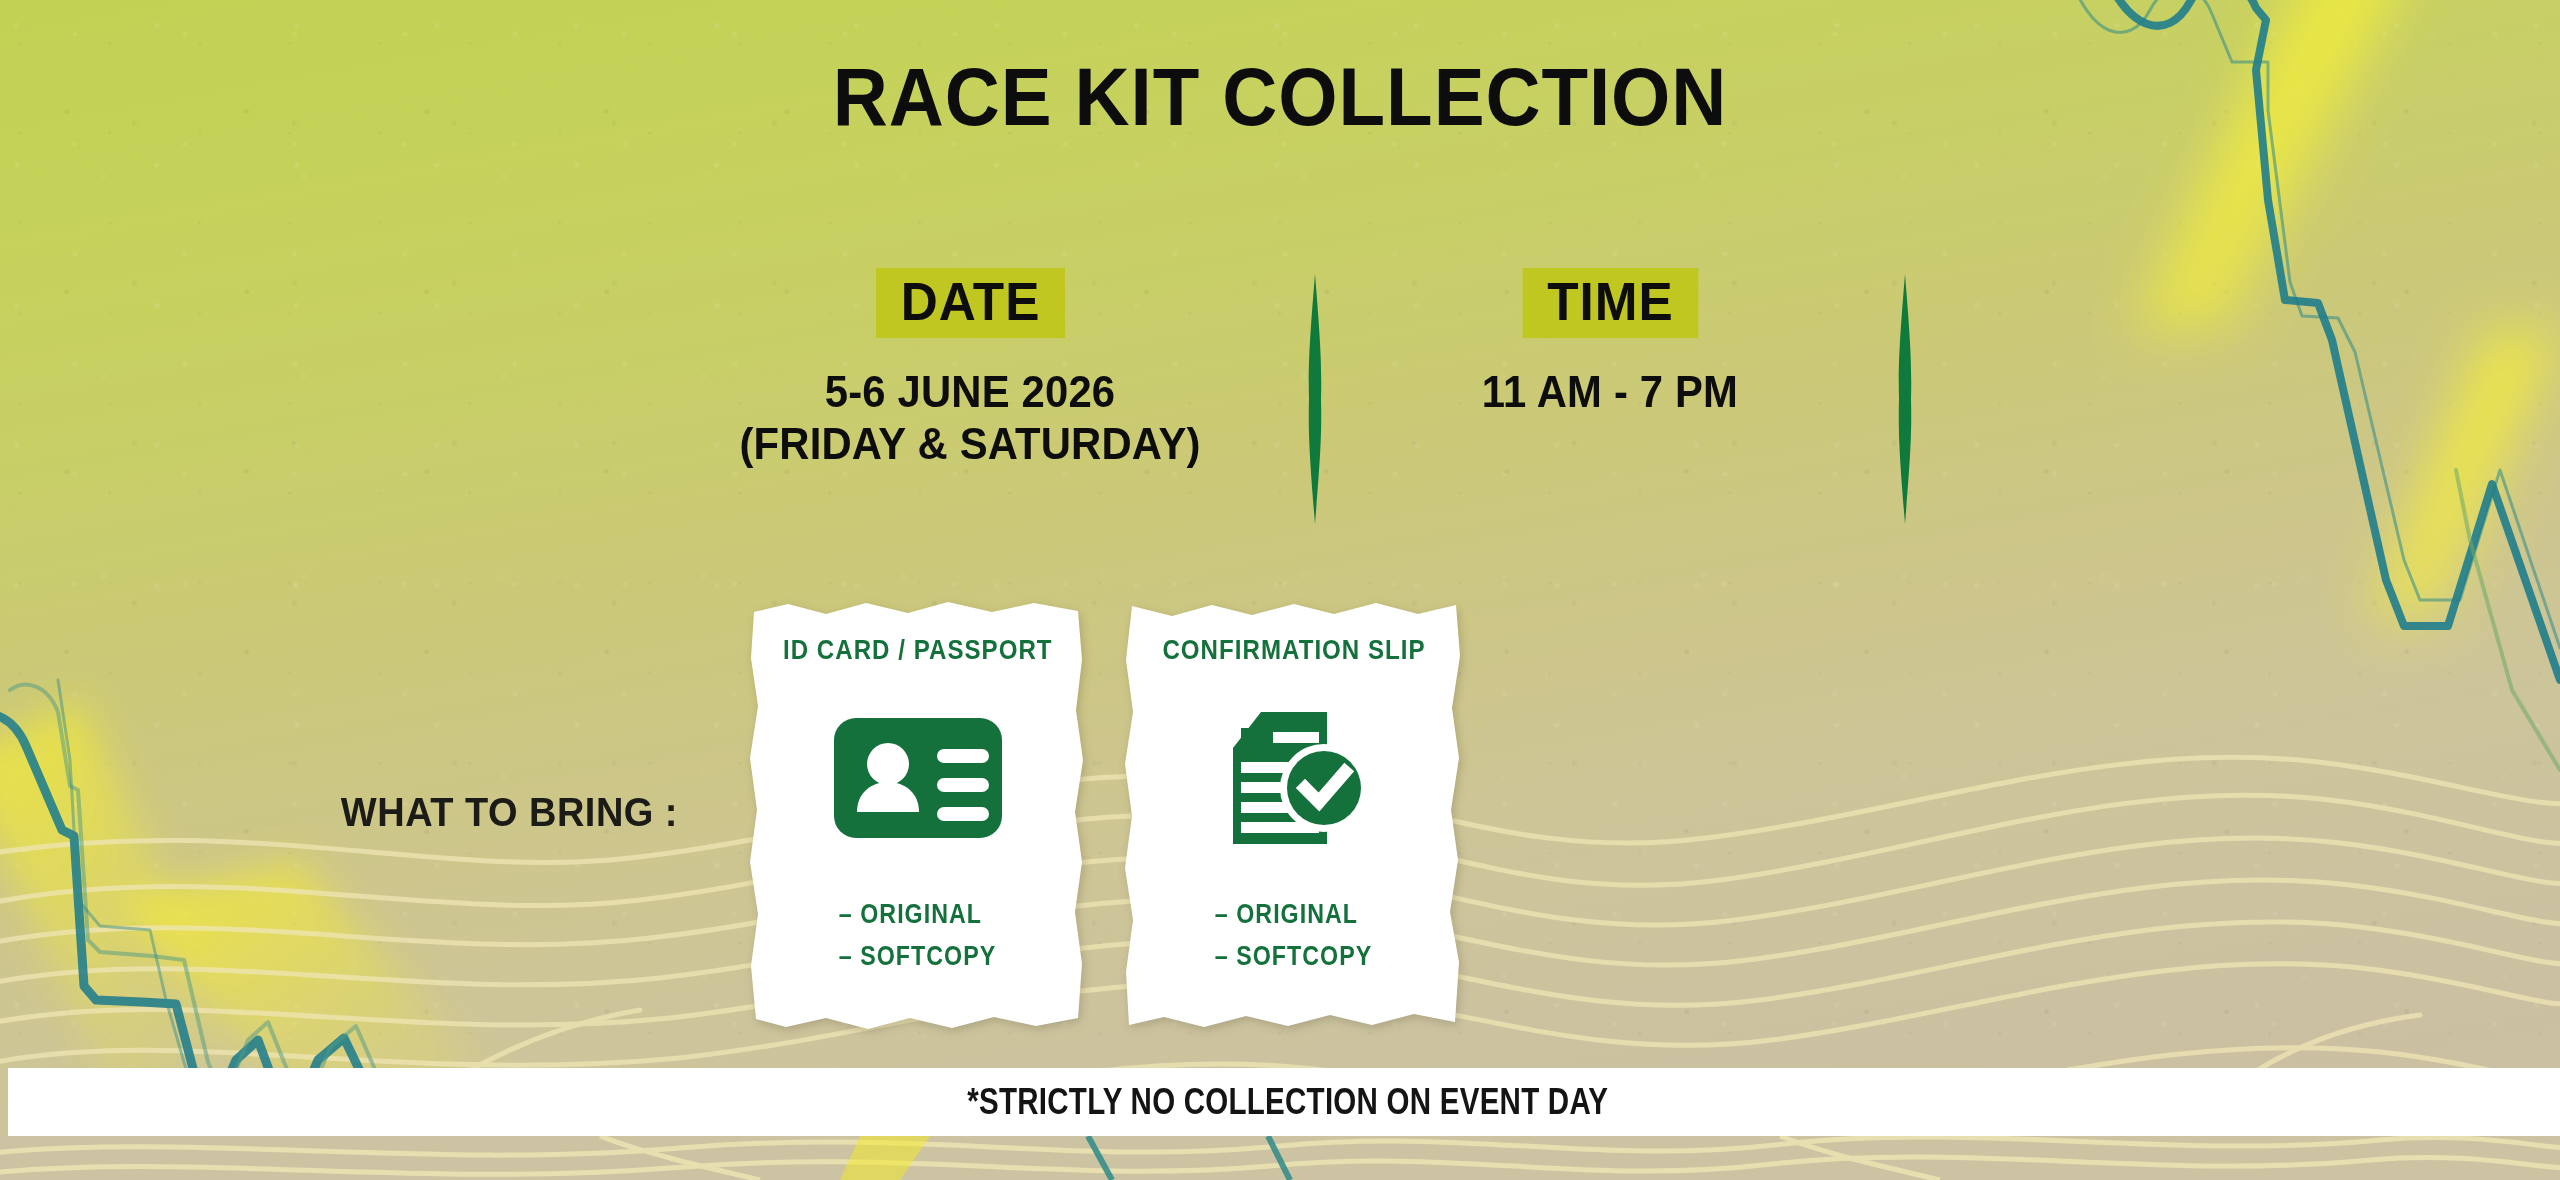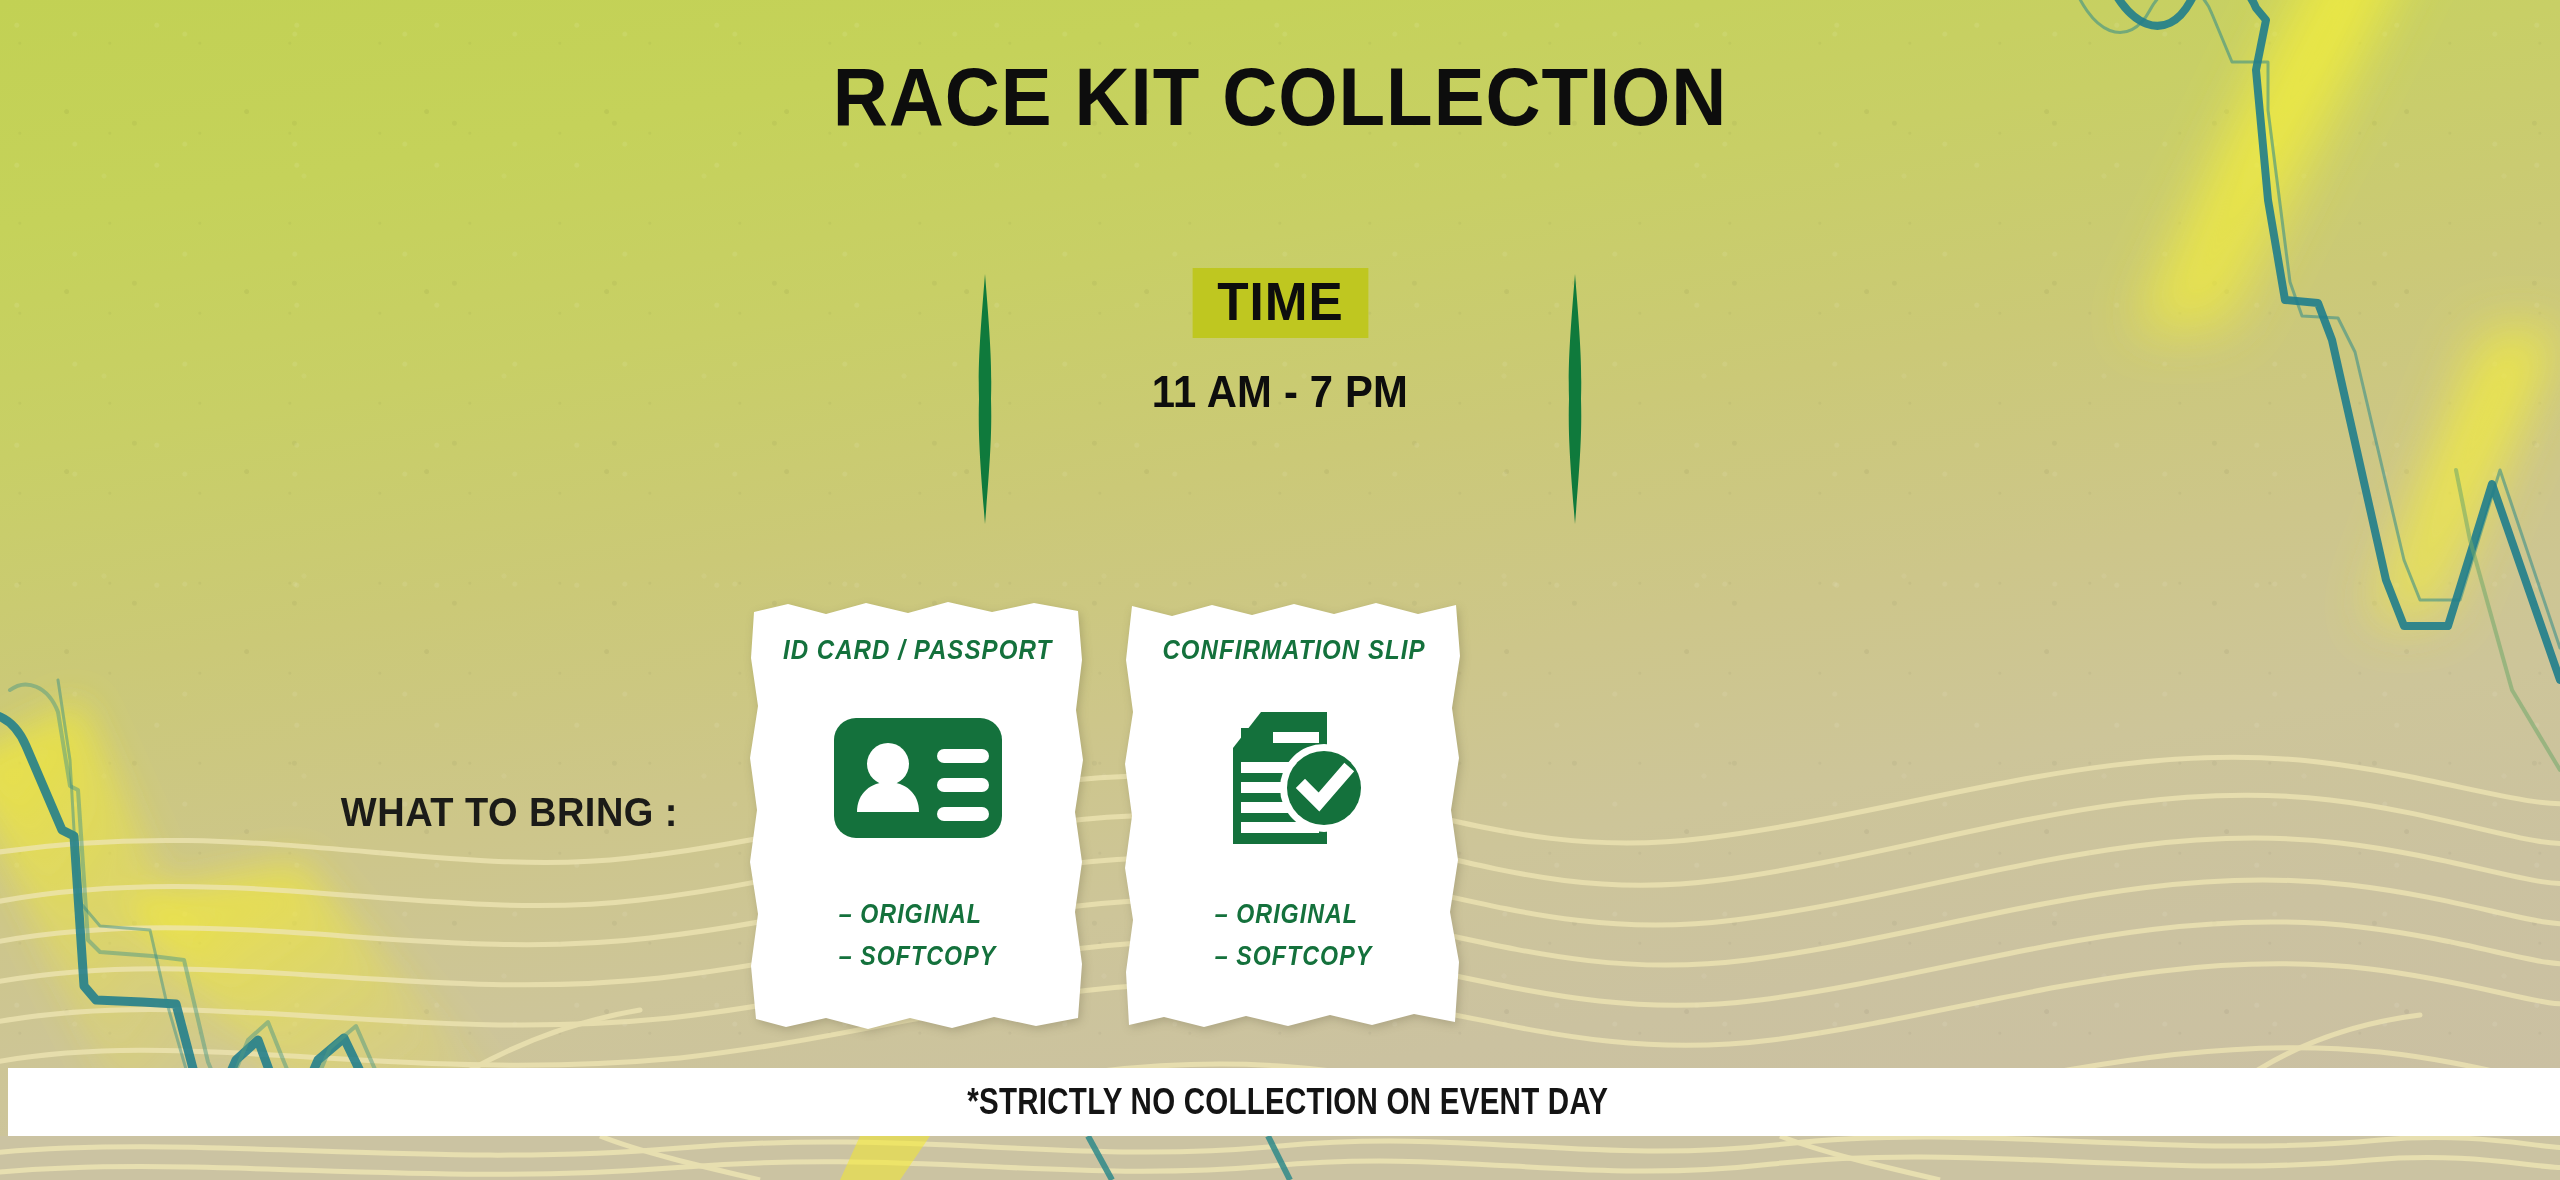--- a/index.html
+++ b/index.html
@@ -134,21 +134,20 @@
     filter: drop-shadow(2px 3px 5px rgba(60,55,30,0.22));
   }
   .card-inner {
     position: absolute;
     inset: 0;
     display: flex;
     flex-direction: column;
     align-items: center;
     padding-top: 34px;
     box-sizing: border-box;
-    font-style: italic;
   }
   .card-title {
     font-family: "Liberation Sans Narrow", "Liberation Sans", sans-serif;
     font-weight: 700;
     font-size: 28px;
     color: #14713c;
     letter-spacing: 1.2px;
     transform: scaleX(0.86);
     white-space: nowrap;
     margin-bottom: 6px;
@@ -269,20 +268,27 @@
                L248,1040 L268,1022 L284,1062 L304,1110 L330,1048 L356,1026
                L384,1090 L408,1150" stroke="#4f9a84" stroke-width="4" opacity="0.5"></path>
       <path d="M58,680 L70,760 L78,900 L100,926 L150,930 L166,1000 L188,1076" stroke="#2f8a8a" stroke-width="3" opacity="0.45"></path>
     </g>
   </svg>
 
   <div class="title">RACE KIT COLLECTION</div>
 
   <div class="info-row">
 
+    <div class="info-col col-date">
+      <div class="badge">DATE</div>
+      <div class="info-body">
+        <span>5-6 JUNE 2026</span>
+        <span>(FRIDAY &amp; SATURDAY)</span>
+      </div>
+    </div>
 
     <svg class="divider" viewBox="0 0 30 250" preserveAspectRatio="none">
       <path d="M15,0 C20,62 22,90 21,125 C22,160 20,188 15,250 C10,188 8,160 9,125 C8,90 10,62 15,0 Z" fill="#0f7a3c"></path>
     </svg>
 
     <div class="info-col col-time">
       <div class="badge">TIME</div>
       <div class="info-body">
         <span>11 AM - 7 PM</span>
         <span></span>

